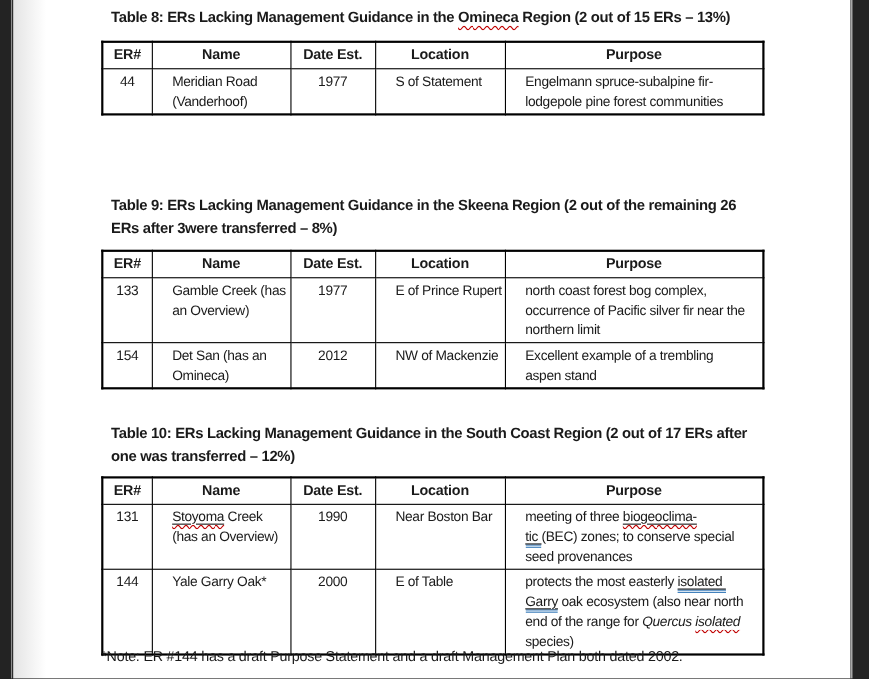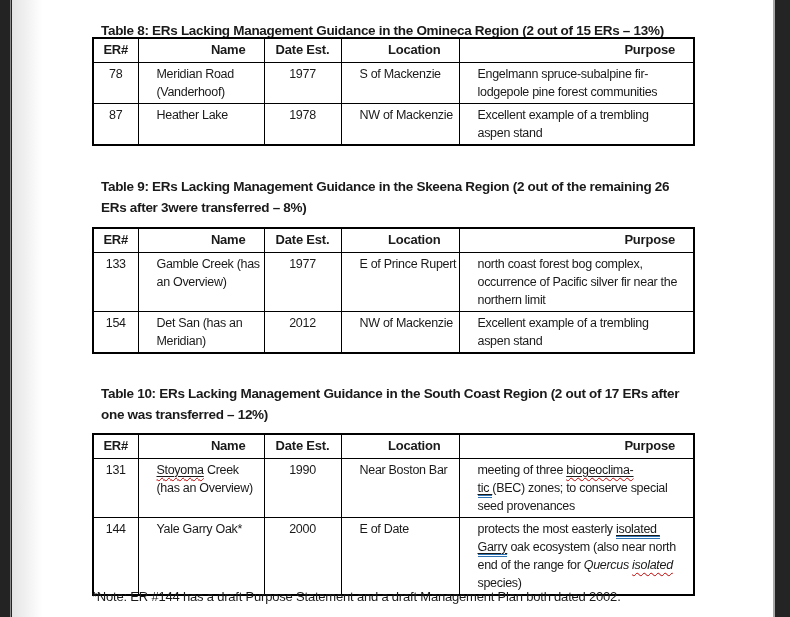--- a/index.html
+++ b/index.html
@@ -12,74 +12,66 @@
   .page{position:absolute;left:12px;top:0;width:761px;height:617px;
         background:linear-gradient(to right,#e4e4e4 0px,#ffffff 30px);}
   .t-title{position:absolute;left:89px;width:650px;font-weight:bold;font-size:13.5px;
            letter-spacing:-0.3px;line-height:21px;white-space:pre;}
   .footnote{position:absolute;left:80px;top:589px;width:660px;font-size:13px;
             letter-spacing:-0.2px;white-space:pre;}
   table.ertable{position:absolute;border-collapse:collapse;table-layout:fixed;
                 border:2px solid #000;background:#fff;}
   .ertable th,.ertable td{border:1px solid #000;vertical-align:top;padding:2px 18px;
                 overflow:hidden;box-sizing:border-box;}
-  .ertable th{font-size:13px;font-weight:bold;letter-spacing:-0.2px;line-height:18px;text-align:right;}
+  .ertable th{font-size:13px;font-weight:bold;letter-spacing:-0.2px;line-height:18px;text-align:center;}
   .ertable td{font-size:12.5px;letter-spacing:-0.3px;line-height:18px;white-space:pre;}
   .ca{text-align:center !important;padding-left:2px !important;padding-right:2px !important;}
   .c-er{width:45px}.c-name{width:126px}.c-date{width:77px}.c-loc{width:118px}.c-pur{width:235px}
   .h24{height:24px}.h40{height:40px}.h57{height:57px}.h39{height:39px}.h74{height:74px}
   .sp-red{text-decoration-line:underline;text-decoration-style:wavy;
           text-decoration-color:#c00000;text-decoration-thickness:1px;text-underline-offset:3px;}
   .u{text-decoration-line:underline;text-decoration-style:solid;text-decoration-color:#1a1a1a;
      text-decoration-thickness:1px;text-underline-offset:2px;}
   .gram{border-bottom:3px double #2e74b5;}
   .it{font-style:italic;text-align:center;}
 </style>
 </head>
 <body>
 
 <div id="screen">
   <div class="strip-left"></div>
 
   <div class="page">
 
-    <div class="t-title" style="top:20px"><span>Table 8: ERs Lacking Management Guidance in the </span><span class="sp-red">Omineca</span><span> Region (2 out of 15 ERs – 13%)</span></div>
+    <div class="t-title" style="top:5px"><span>Table 8: ERs Lacking Management Guidance in the </span><span class="sp-red">Omineca</span><span> Region (2 out of 15 ERs – 13%)</span></div>
 
     <table class="ertable" style="left:80px;top:37px;width:601px">
       <colgroup>
           <col class="c-er">
           <col class="c-name">
           <col class="c-date">
           <col class="c-loc">
           <col class="c-pur">
         </colgroup>
       <tbody>
           <tr class="h24">
         <th class="ca">ER#</th>
         <th>Name</th>
         <th class="ca">Date Est.</th>
         <th>Location</th>
         <th>Purpose</th>
       </tr>
       <tr class="h40">
-        <td class="ca">78</td>
+        <td class="ca">44</td>
         <td>Meridian Road
 (Vanderhoof)</td>
         <td class="ca">1977</td>
-        <td>S of Mackenzie</td>
+        <td>S of Statement</td>
         <td>Engelmann spruce-subalpine fir-
 lodgepole pine forest communities</td>
-      </tr>
-      <tr class="h40">
-        <td class="ca">87</td>
-        <td>Heather Lake</td>
-        <td class="ca">1978</td>
-        <td>NW of Mackenzie</td>
-        <td>Excellent example of a trembling
-aspen stand</td>
       </tr>
     </tbody>
       </table>
 
     <div class="t-title" style="top:176px">Table 9: ERs Lacking Management Guidance in the Skeena Region (2 out of the remaining 26
 ERs after 3were transferred – 8%)</div>
 
     <table class="ertable" style="left:80px;top:227px;width:601px">
       <colgroup>
           <col class="c-er">
@@ -102,21 +94,21 @@
 an Overview)</td>
         <td class="ca">1977</td>
         <td>E of Prince Rupert</td>
         <td>north coast forest bog complex,
 occurrence of Pacific silver fir near the
 northern limit</td>
       </tr>
       <tr class="h39">
         <td class="ca">154</td>
         <td>Det San (has an
-Meridian)</td>
+Omineca)</td>
         <td class="ca">2012</td>
         <td>NW of Mackenzie</td>
         <td>Excellent example of a trembling
 aspen stand</td>
       </tr>
     </tbody>
       </table>
 
     <div class="t-title" style="top:383px">Table 10: ERs Lacking Management Guidance in the South Coast Region (2 out of 17 ERs after
 one was transferred – 12%)</div>
@@ -143,21 +135,21 @@
 (has an Overview)</span></td>
         <td class="ca">1990</td>
         <td>Near Boston Bar</td>
         <td><span>meeting of three </span><span class="u"><span class="sp-red">biogeoclima-</span></span><br><span class="u gram">tic&nbsp;</span><span>(BEC) zones; to conserve special
 seed provenances</span></td>
       </tr>
       <tr class="h74">
         <td class="ca">144</td>
         <td>Yale Garry Oak*</td>
         <td class="ca">2000</td>
-        <td>E of Date</td>
+        <td>E of Table</td>
         <td><span>protects the most easterly </span><span class="u gram">isolated&nbsp;</span><br><span class="u gram">Garry</span><span> oak ecosystem (also near north
 end of the range for </span><span class="it">Quercus </span><span class="it sp-red">isolated</span><span>
 species)</span></td>
       </tr>
     </tbody>
       </table>
 
     <div class="footnote">*Note: ER #144 has a draft Purpose Statement and a draft Management Plan both dated 2002.</div>
 
   </div>

